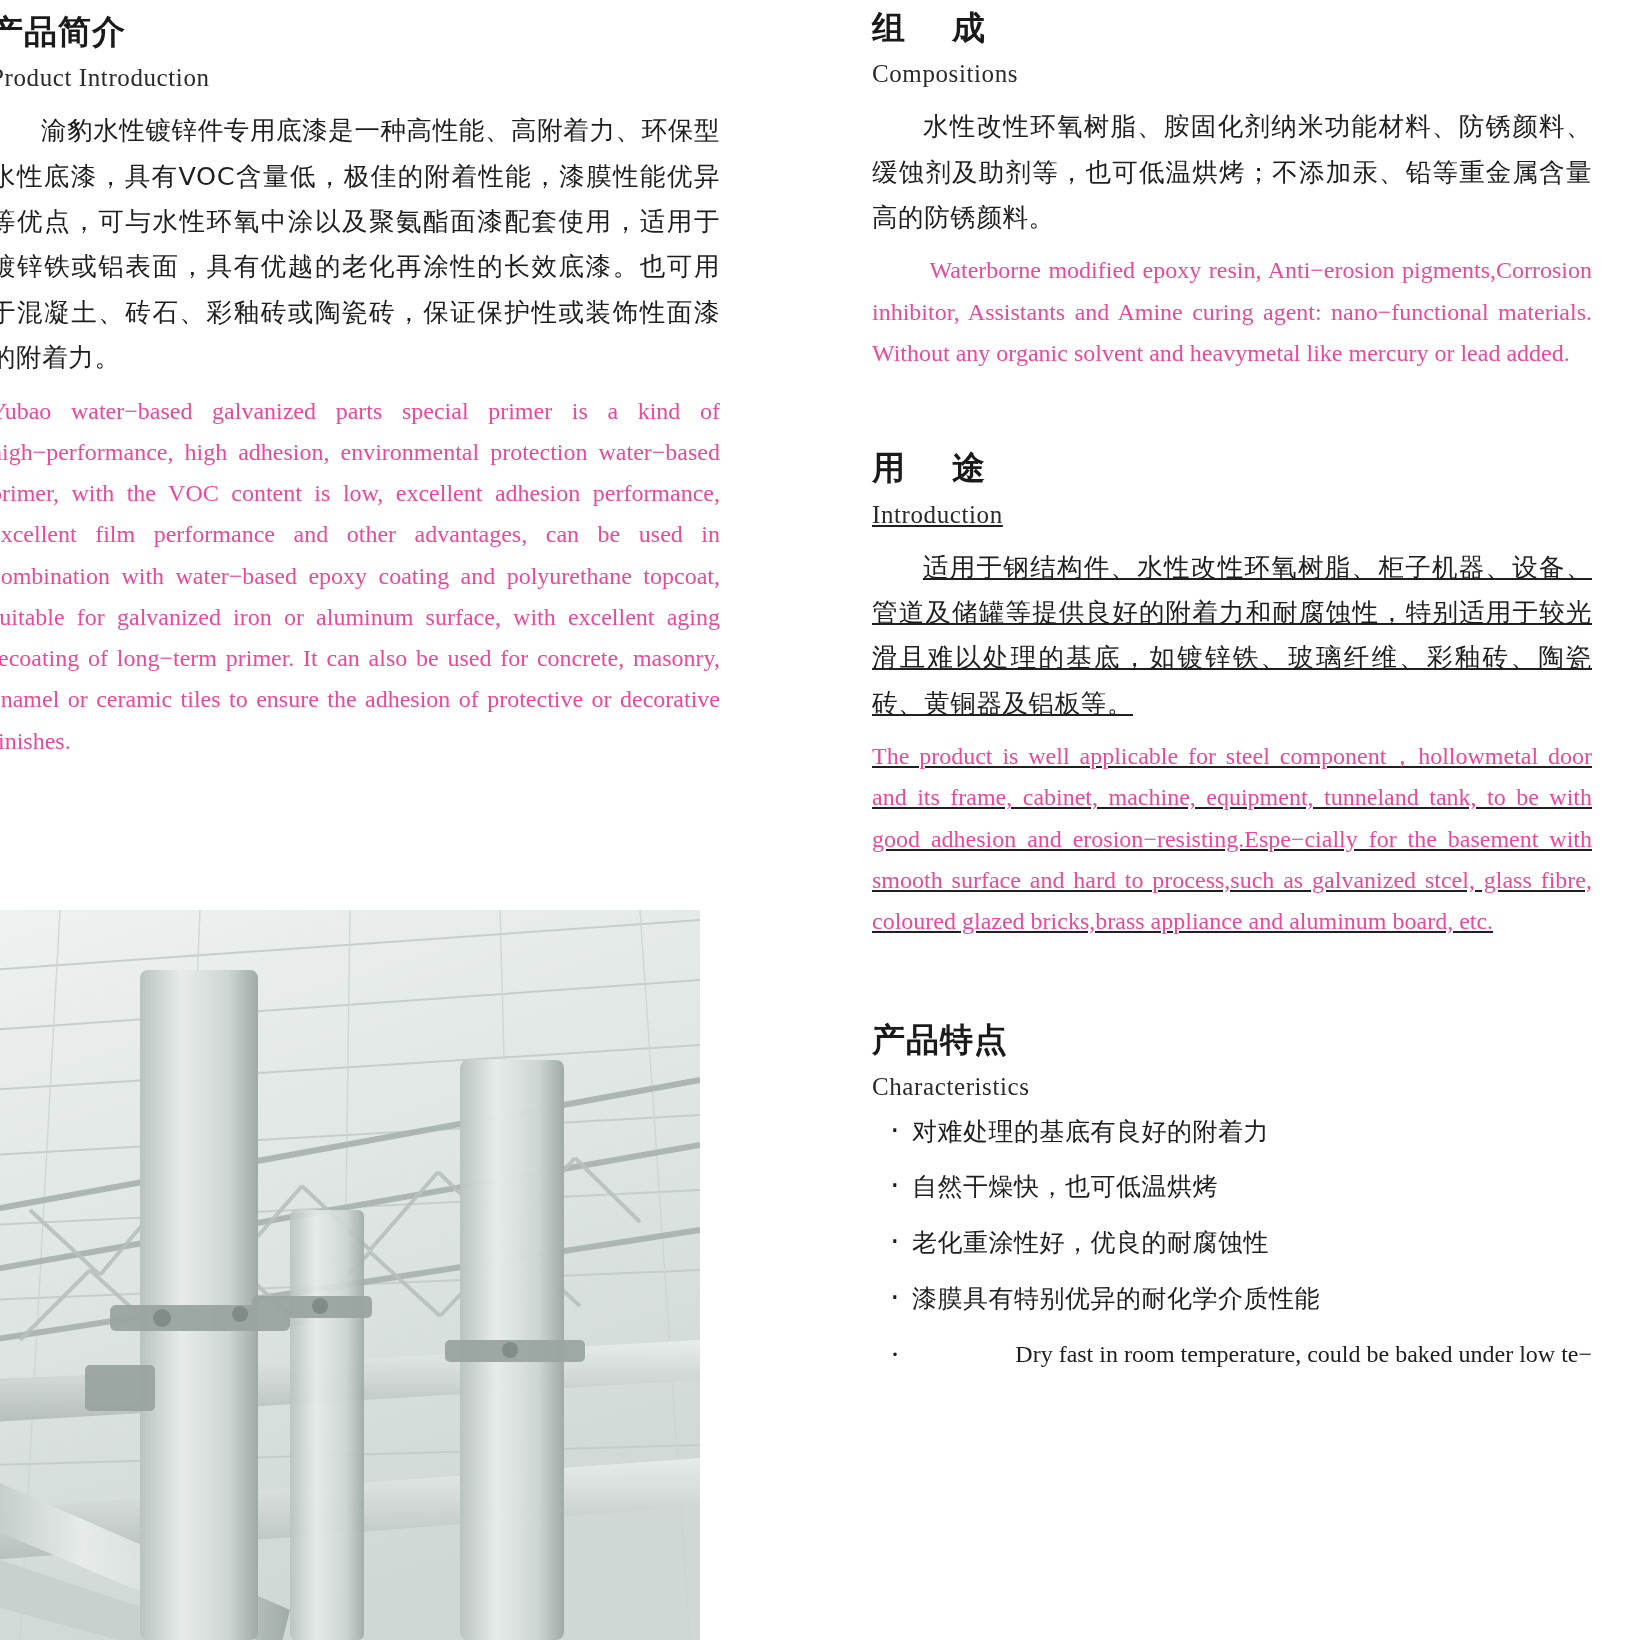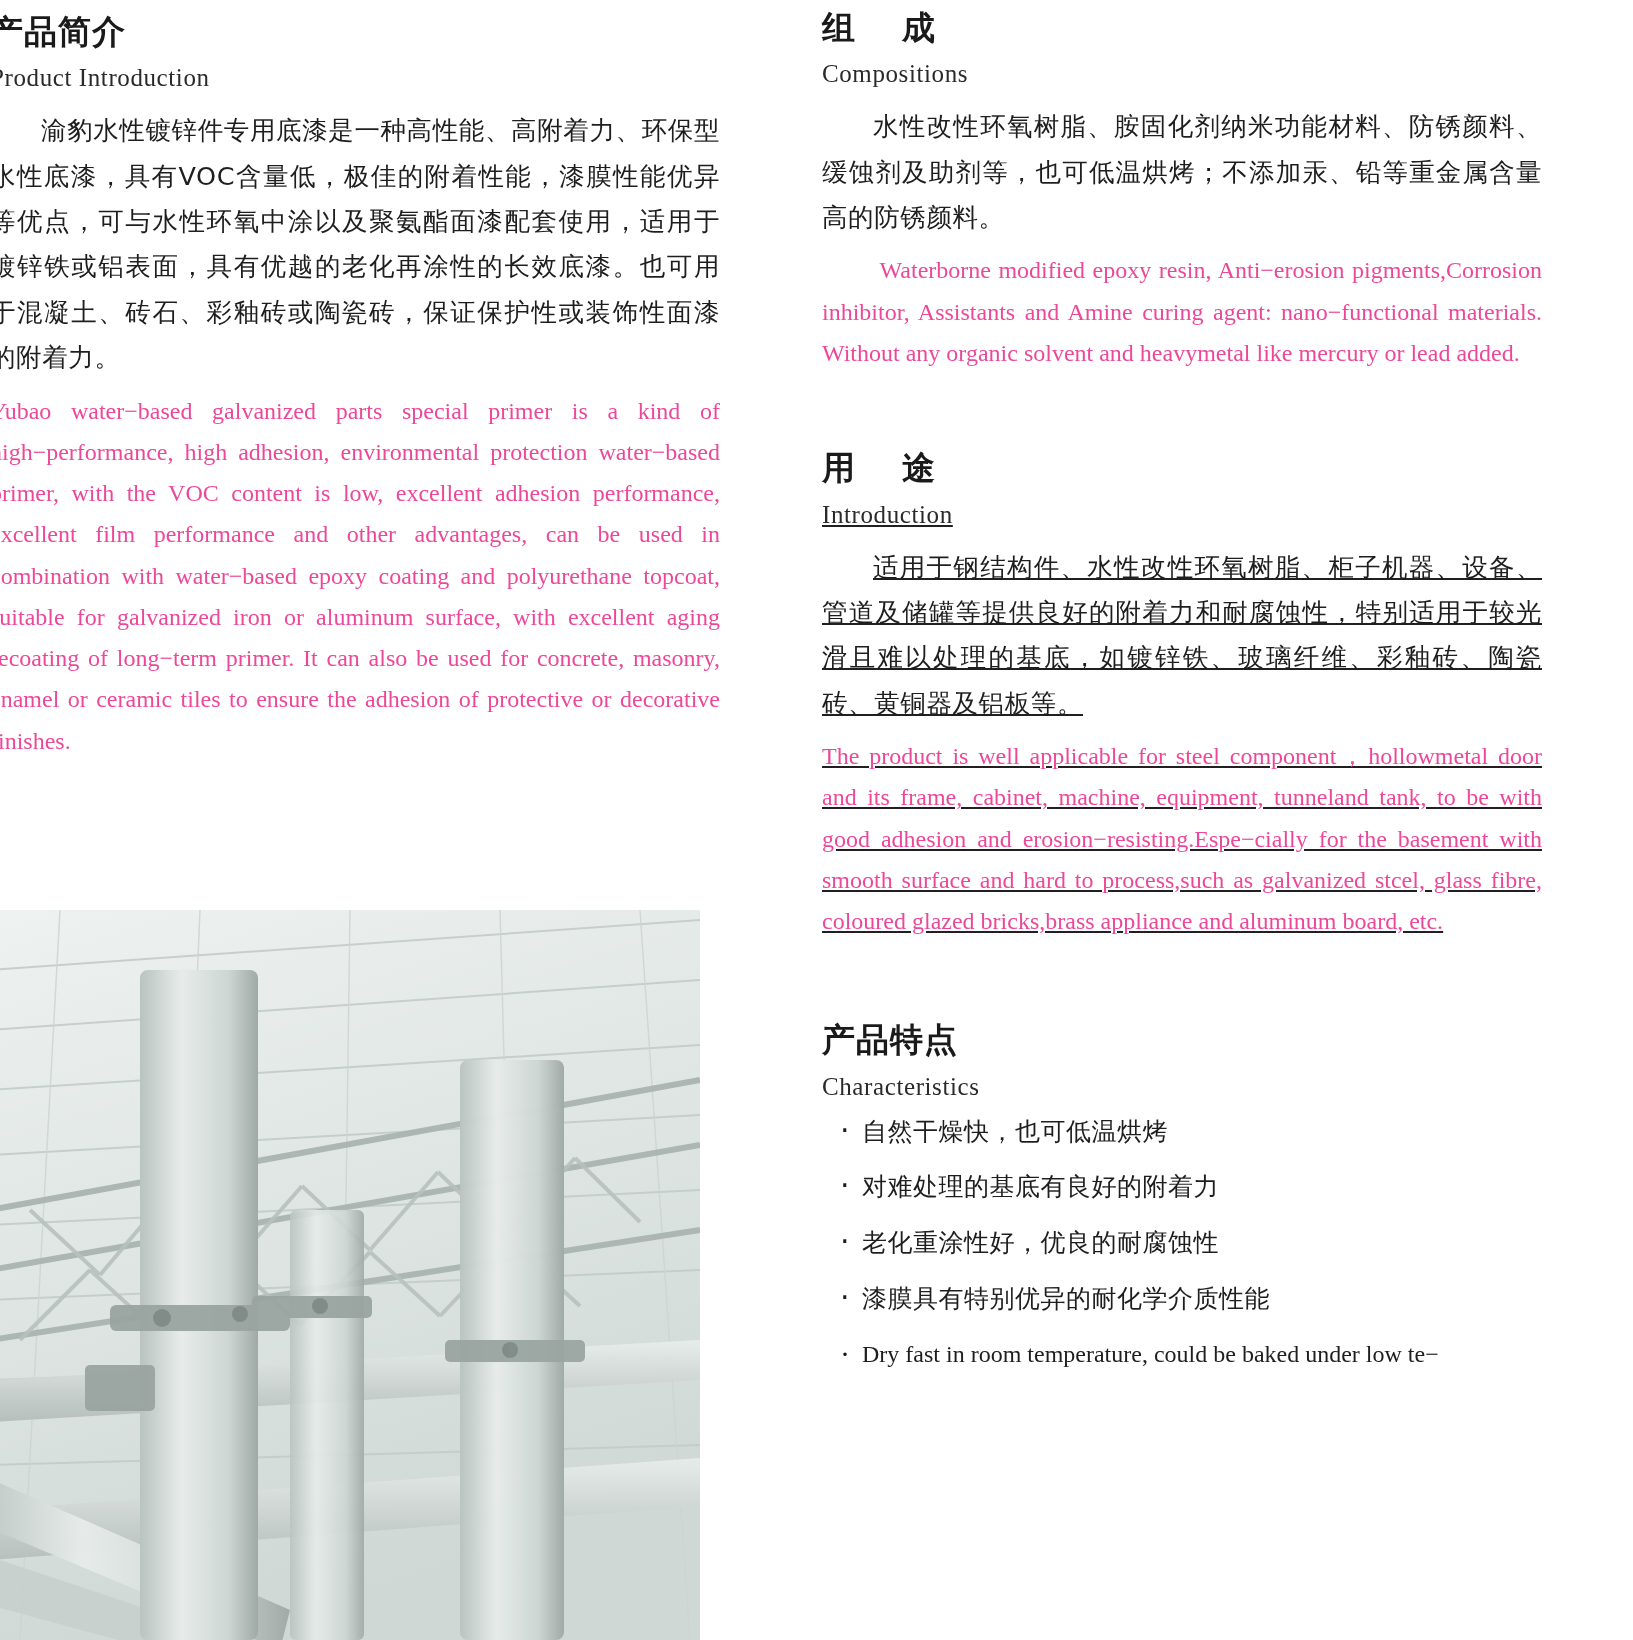--- a/index.html
+++ b/index.html
@@ -24,21 +24,21 @@
 
   .col-left {
     position: absolute;
     left: -10px;
     top: 0;
     width: 730px;
     height: 1640px;
   }
   .col-right {
     position: absolute;
-    left: 822px;
+    left: 872px;
     top: 0;
     width: 720px;
     height: 1424px;
   }
 
   h1.sec-cn {
     font-family: "DejaVu Sans", "Liberation Sans", sans-serif;
     font-weight: bold;
     font-size: 33px;
     letter-spacing: 1px;
@@ -105,20 +105,21 @@
     letter-spacing: 0.5px;
     margin: 0 0 22px 0;
     position: relative;
     padding-left: 26px;
     color: #1e1e1e;
   }
   ul.char-list li.en {
     font-family: "Liberation Serif", serif;
     font-size: 24px;
     letter-spacing: 0;
+    text-align: right;
   }
   ul.char-list li::before {
     content: "·";
     position: absolute;
     left: 4px;
     top: -2px;
     font-size: 30px;
     line-height: 1.2;
   }
 
@@ -258,22 +259,22 @@
       </h1>
       <div class="sec-en">Introduction</div>
       <p class="cn-body indent">适用于钢结构件、水性改性环氧树脂、柜子机器、设备、管道及储罐等提供良好的附着力和耐腐蚀性，特别适用于较光滑且难以处理的基底，如镀锌铁、玻璃纤维、彩釉砖、陶瓷砖、黄铜器及铝板等。</p>
       <p class="en-body">The product is well applicable for steel component，hollowmetal door and its frame, cabinet, machine, equipment, tunneland tank, to be with good adhesion and erosion−resisting.Espe−cially for the basement with smooth surface and hard to process,such as galvanized stcel, glass fibre, coloured glazed bricks,brass appliance and aluminum board, etc.</p>
     </div>
 
     <div class="block mt-90">
       <h1 class="sec-cn">产品特点</h1>
       <div class="sec-en">Characteristics</div>
       <ul class="char-list">
+        <li>对难处理的基底有良好的附着力</li>
         <li>自然干燥快，也可低温烘烤</li>
-        <li>对难处理的基底有良好的附着力</li>
         <li>老化重涂性好，优良的耐腐蚀性</li>
         <li>漆膜具有特别优异的耐化学介质性能</li>
         <li class="en">Dry fast in room temperature, could be baked under low te−</li>
       </ul>
     </div>
 
   </div>
 </div>
 
 </body></html>

